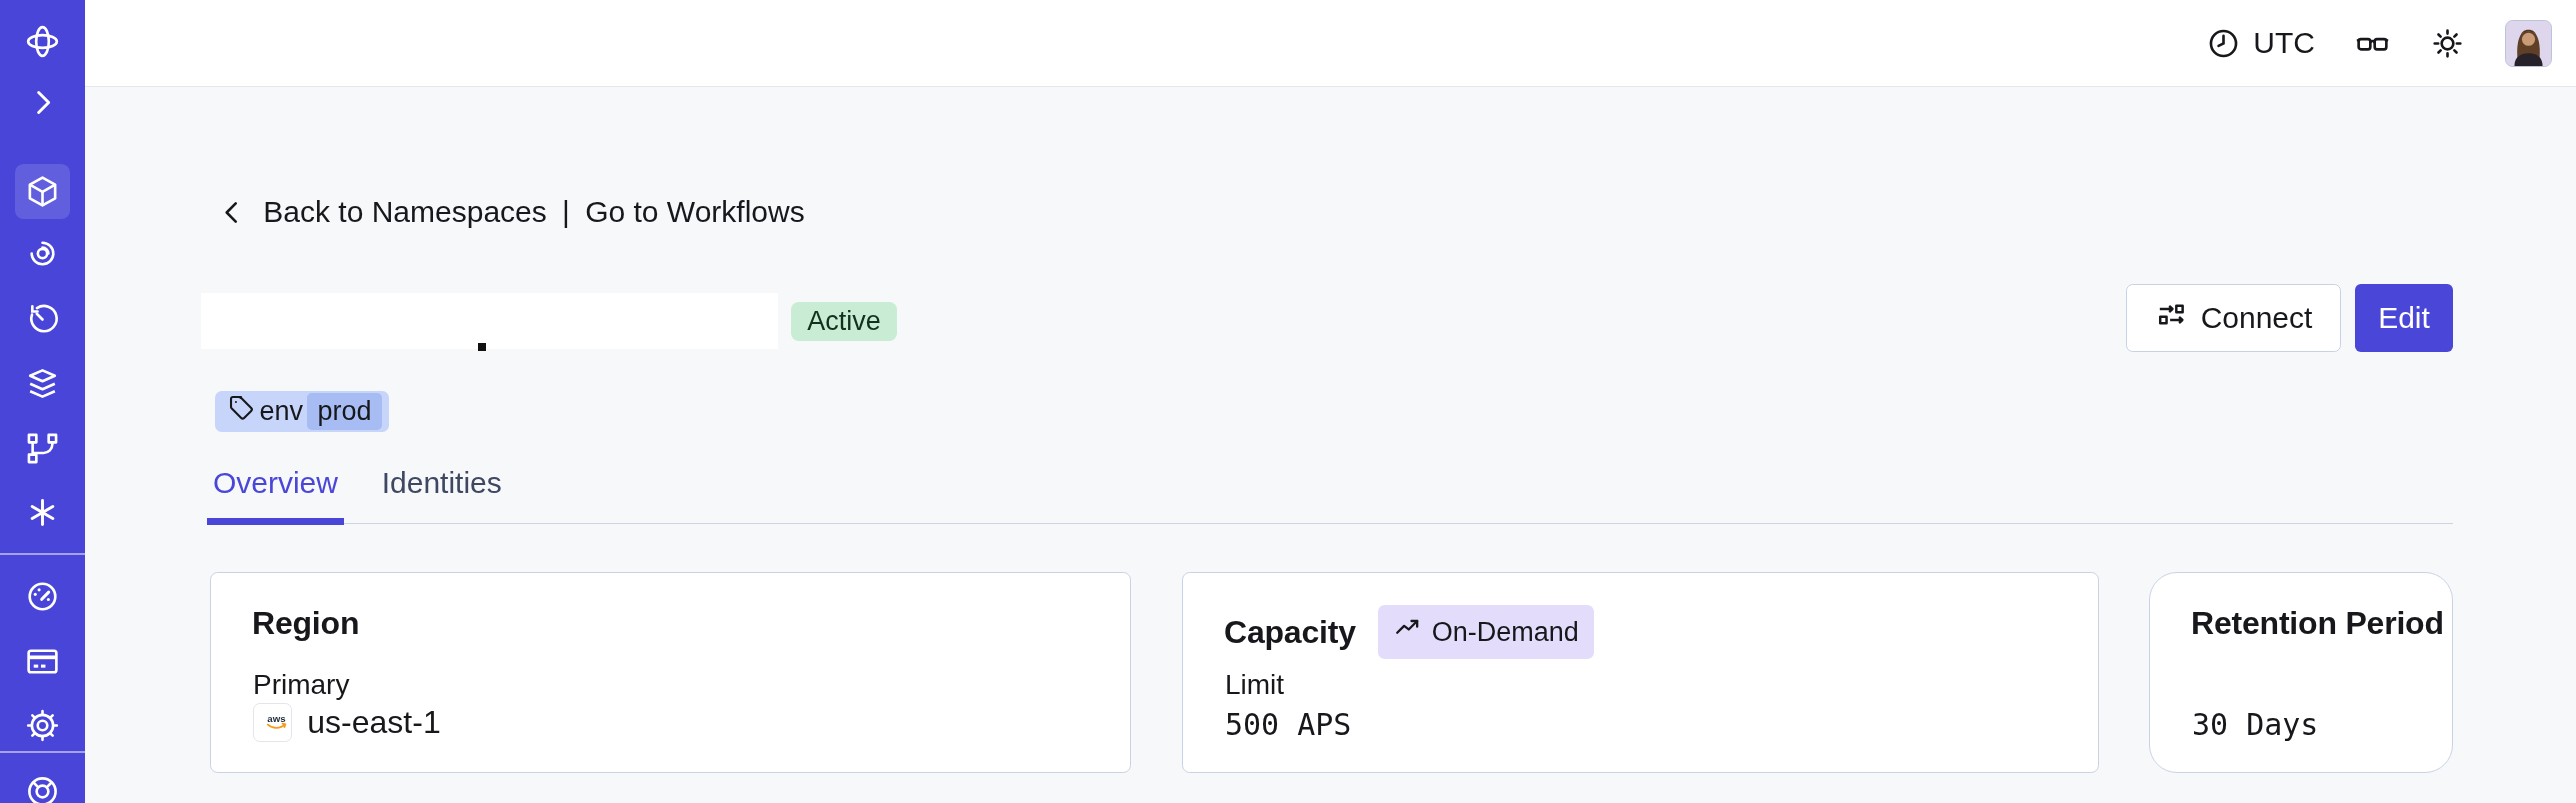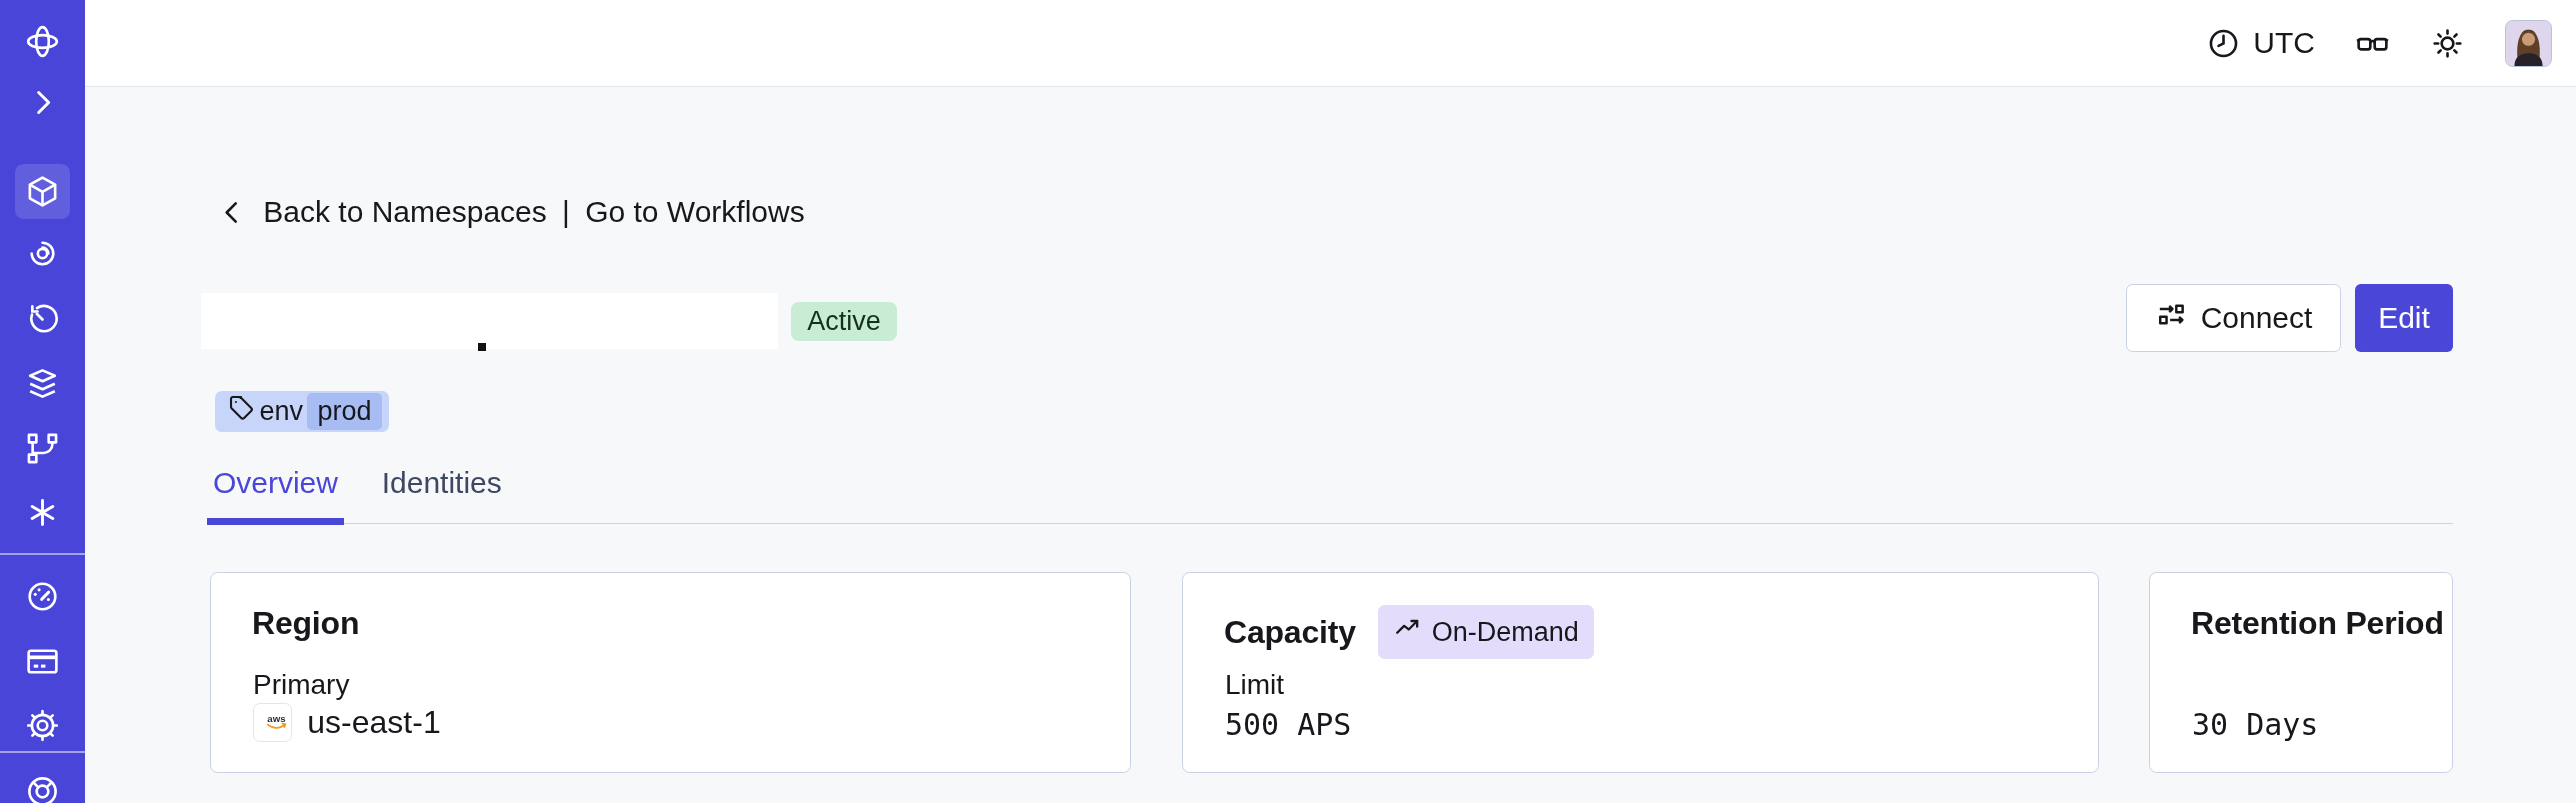--- a/index.html
+++ b/index.html
@@ -64,21 +64,21 @@
   
   .tabs{position:absolute;left:210px;top:464px;width:2243px;display:flex;gap:38px;border-bottom:1.9px solid var(--tab-border);}
   .tab{position:relative;font-size:30px;font-weight:500;color:var(--tab-inactive);padding:1.9px 2.9px 23px;cursor:pointer;}
   .tab.active{color:var(--accent);}
   .tab.active::after{content:"";position:absolute;left:-2.9px;right:-2.9px;bottom:-1.9px;height:6.7px;background:var(--accent);}
 
   
   .card{position:absolute;top:572px;height:201px;background:#fff;border:1.9px solid var(--card-border);border-radius:7.7px;}
   .card-region{left:210px;width:921px;}
   .card-capacity{left:1182px;width:917px;}
-  .card-retention{left:2149px;width:304px;}
+  .card-retention{left:2149px;width:304px;border-radius:28px;}
   .card-head{position:absolute;left:41px;top:32px;display:flex;align-items:center;gap:22px;}
   .card-title{font-size:32px;font-weight:600;letter-spacing:-0.2px;}
   .pill-badge{display:flex;align-items:center;gap:9.6px;height:54px;padding:0 15.3px;border-radius:6.7px;
               background:var(--ondemand-badge-bg);font-size:27px;}
   .pill-badge svg{width:29px;height:29px;}
   .field-label{position:absolute;left:42px;top:96px;font-size:28px;}
   .field-value{position:absolute;left:42px;top:130px;display:flex;align-items:center;gap:15.3px;font-size:32px;}
   .value-mono{position:absolute;left:42px;top:134px;font-size:30px;}
   .card-btn{position:absolute;right:34px;top:35px;height:46px;padding:0 18px;font-size:26px;font-weight:500;border-radius:4.8px;}
   .card-btn svg{width:27px;height:27px;}

